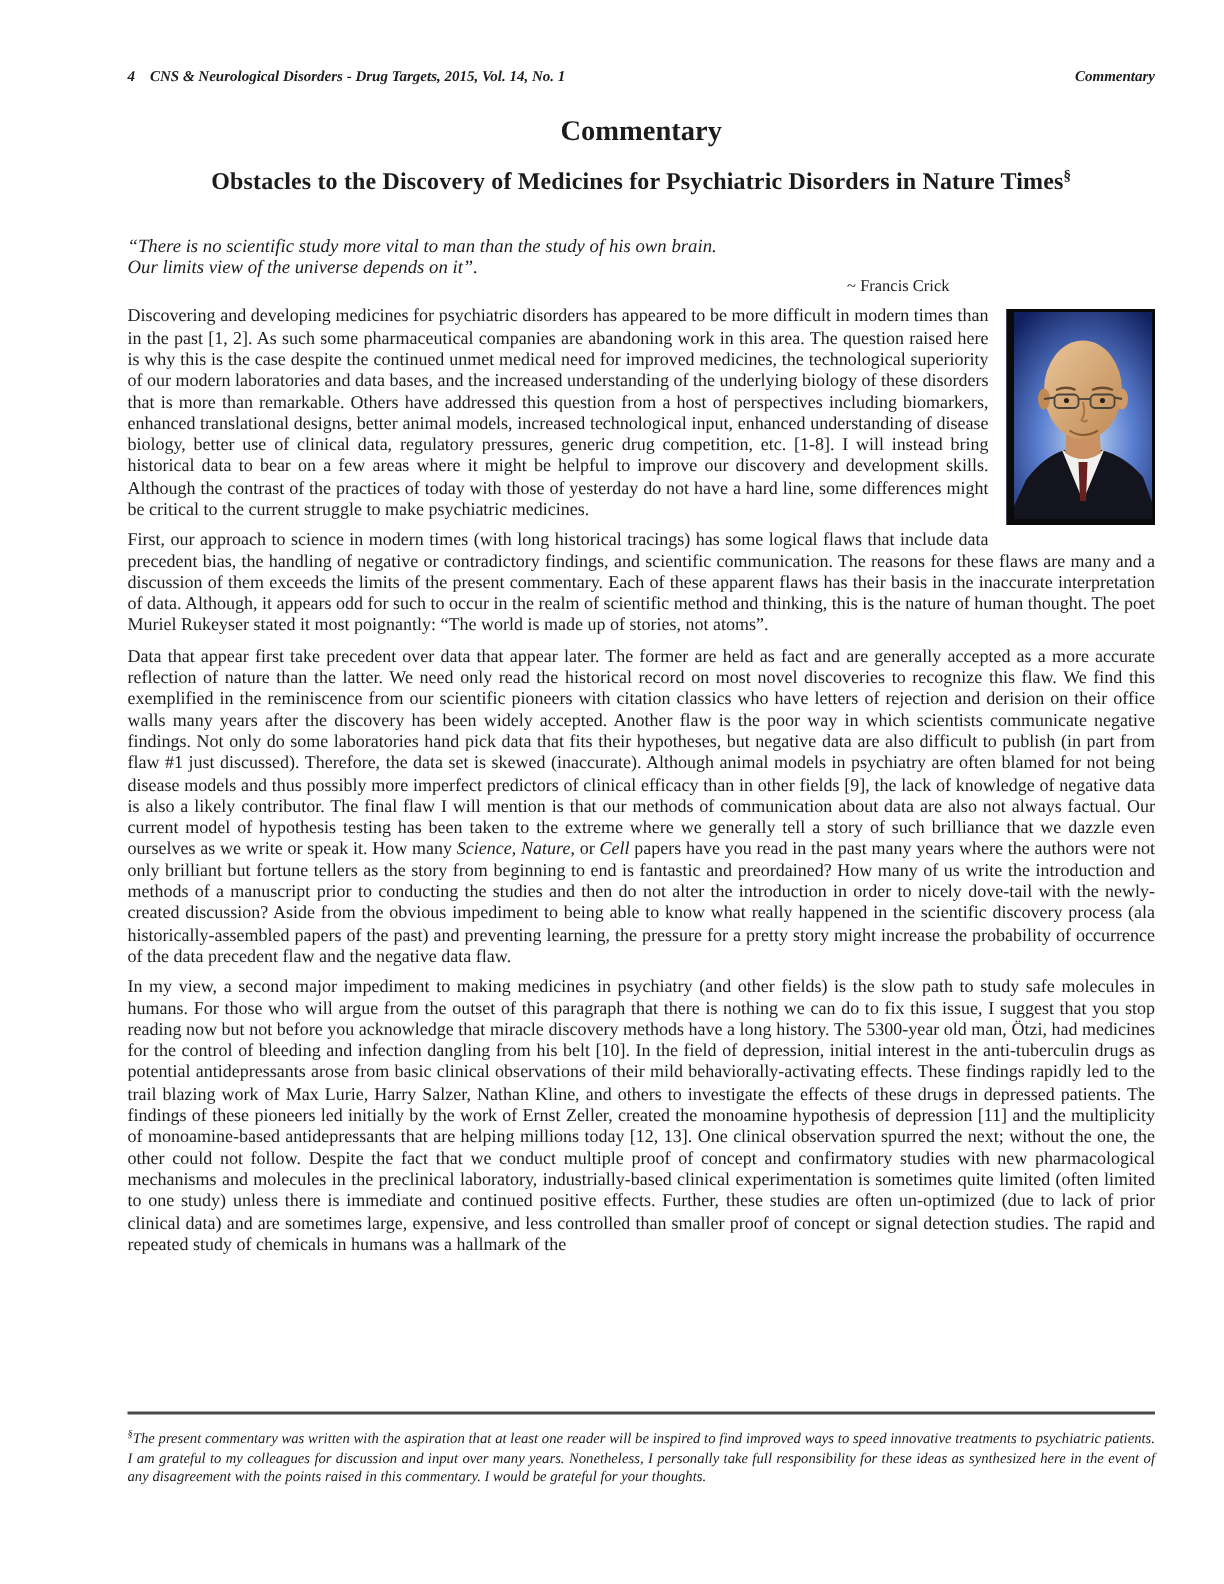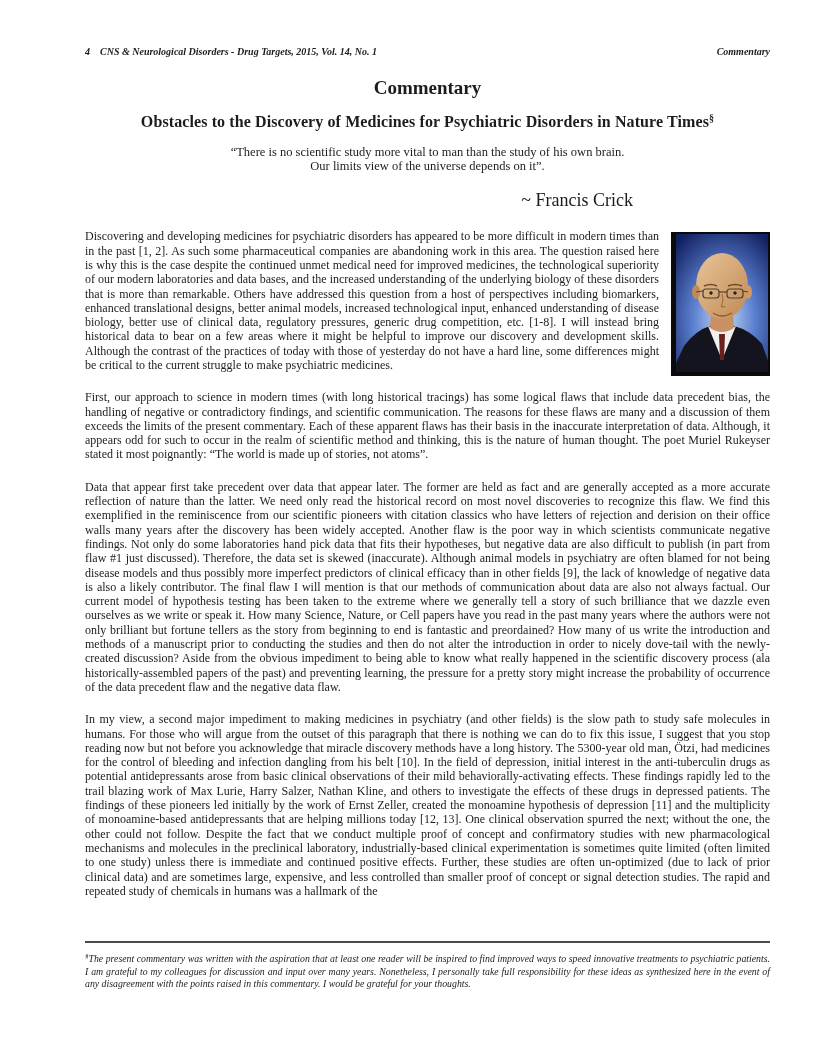--- a/index.html
+++ b/index.html
@@ -27,37 +27,37 @@
     font-size: 19px; font-weight: bold;
   }
   .article-title {
     margin-top: 13px;
     text-align: center;
     font-size: 16px; font-weight: bold;
     letter-spacing: 0.1px;
   }
   .article-title sup { font-size: 10px; vertical-align: super; }
   .epigraph {
-    margin-top: 14px;
-    text-align: center;
+    margin-top: 26px;
+    font-style: italic;
     font-size: 12.5px; line-height: 14px;
   }
   .epigraph-attribution {
-    margin-top: 17px;
+    margin-top: 0;
     text-align: right;
     padding-right: 137px;
-    font-size: 18px;
+    font-size: 11px;
   }
   .body-para {
-    margin-top: 18px;
+    margin-top: 6px;
     font-size: 12px;
     line-height: 14.3px;
     text-align: justify;
   }
-  .body-para .ital { }
+  .body-para .ital { font-style: italic; }
   .portrait-frame {
     float: right;
     width: 99px; height: 144px;
     margin: 3px 0 6px 12px;
     border: 2px solid #0a0a0a;
     border-left-width: 5px;
     border-bottom-width: 4px;
     background: #15246b;
   }
   .portrait-frame svg { display: block; width: 100%; height: 100%; }

